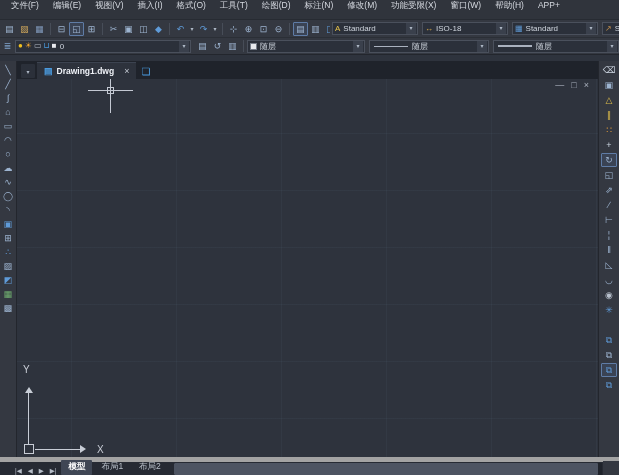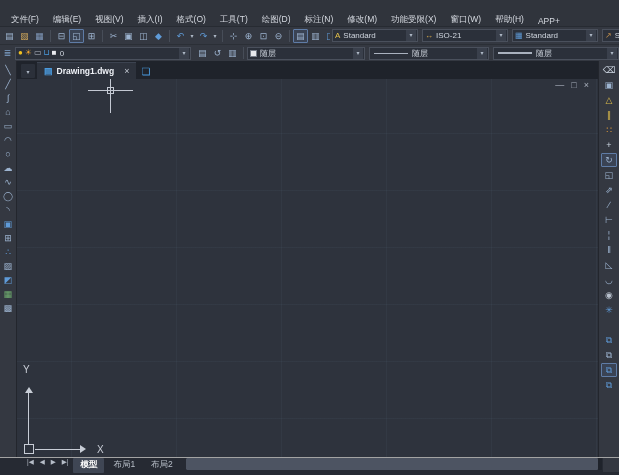--- a/index.html
+++ b/index.html
@@ -7,21 +7,21 @@
   body { font-family:"Liberation Sans", sans-serif; }
   .app { position:relative; width:619px; height:475px; background:var(--canvas_bg); overflow:hidden;
          -webkit-user-select:none; user-select:none; }
 
   
   .titlebar { height:13px; background:var(--titlebar_bg); display:flex; align-items:center; gap:4px; padding:0 3px; }
   .app-logo { width:9px; height:9px; background:linear-gradient(135deg,#4a9ade 50%,#d8e4f2 50%); border-radius:1px; flex:none; }
   .title-text { font-size:8.5px; color:#e3e8f1; white-space:nowrap; line-height:13px; }
 
   
-  .menubar { height:27px; background:#30343c; display:flex; align-items:flex-end; padding-left:4px;
+  .menubar { height:20px; background:#30343c; display:flex; align-items:flex-start; padding-left:4px;
              border-bottom:1px solid #272b32; }
   .menu-item { font-size:8.5px; color:#d5d9e0; padding:0 7px; white-space:nowrap; cursor:default; }
 
   
   .toolbar { display:flex; align-items:center; background:#343841; overflow:hidden; white-space:nowrap; }
   .row1 { height:18px; border-bottom:1px solid #2b2f36; }
   .row2 { height:17px; border-bottom:1px solid #23262d; }
   .tb-icons { display:flex; align-items:center; overflow:hidden; flex:none; }
   .row1 .tb-icons { width:330px; padding-left:2px; }
   .tbi { width:15px; height:14px; display:inline-flex; align-items:center; justify-content:center;
@@ -82,21 +82,21 @@
   .ucs-y-head { position:absolute; left:8px; bottom:64px; width:0; height:0;
                 border-left:4px solid transparent; border-right:4px solid transparent; border-bottom:6px solid #c8cdd6; }
   .ucs-x { position:absolute; left:18px; bottom:7px; width:46px; height:1px; background:#c8cdd6; }
   .ucs-x-head { position:absolute; left:63px; bottom:4px; width:0; height:0;
                 border-top:4px solid transparent; border-bottom:4px solid transparent; border-left:6px solid #c8cdd6; }
   .ucs-ylabel { position:absolute; left:6px; bottom:82px; font-size:10px; }
   .ucs-xlabel { position:absolute; left:80px; bottom:2px; font-size:10px; }
 
   
   .bottombar { position:absolute; left:0; right:0; bottom:0; height:18px; background:#262a33;
-               border-top:1px solid #a3a3a3; display:flex; align-items:flex-start; padding-left:24px; }
+               border-top:5px solid #a3a3a3; display:flex; align-items:flex-end; padding-left:12px; }
   .nav-btn { font-size:6.5px; color:#b6bdc8; padding:0 3px; cursor:default; }
   .layout-tab { font-size:8.5px; color:#b8bfc9; padding:1px 7px 2px; margin-left:2px; cursor:default; }
   .layout-tab.active { background:#3f4654; color:#ffffff; font-weight:bold; border-radius:1px; }
   .hscroll { flex:1; height:12px; background:#1f232b; margin:0 1px 0 6px; border-radius:1px; overflow:hidden; }
   .hscroll-thumb { width:99%; height:100%; background:#4d5462; border-radius:1px; }
   .scroll-corner { width:16px; height:14px; background:#343841; flex:none; }
 </style>
 </head>
 <body>
 
@@ -153,21 +153,21 @@
     <div class="tb-icons">
 
         <span class="combo" style="width:86px">
           <span class="c-icon" style="color: rgb(232, 195, 74);">A</span>
           <span class="c-val">Standard</span>
           <span class="c-caret">▾</span>
         </span>
 
         <span class="combo" style="width:86px">
           <span class="c-icon" style="color: rgb(216, 168, 74);">↔</span>
-          <span class="c-val">ISO-21</span>
+          <span class="c-val">ISO-18</span>
           <span class="c-caret">▾</span>
         </span>
 
         <span class="combo" style="width:86px">
           <span class="c-icon" style="color: rgb(95, 155, 216);">▦</span>
           <span class="c-val">Standard</span>
           <span class="c-caret">▾</span>
         </span>
 
         <span class="combo" style="width:86px">

